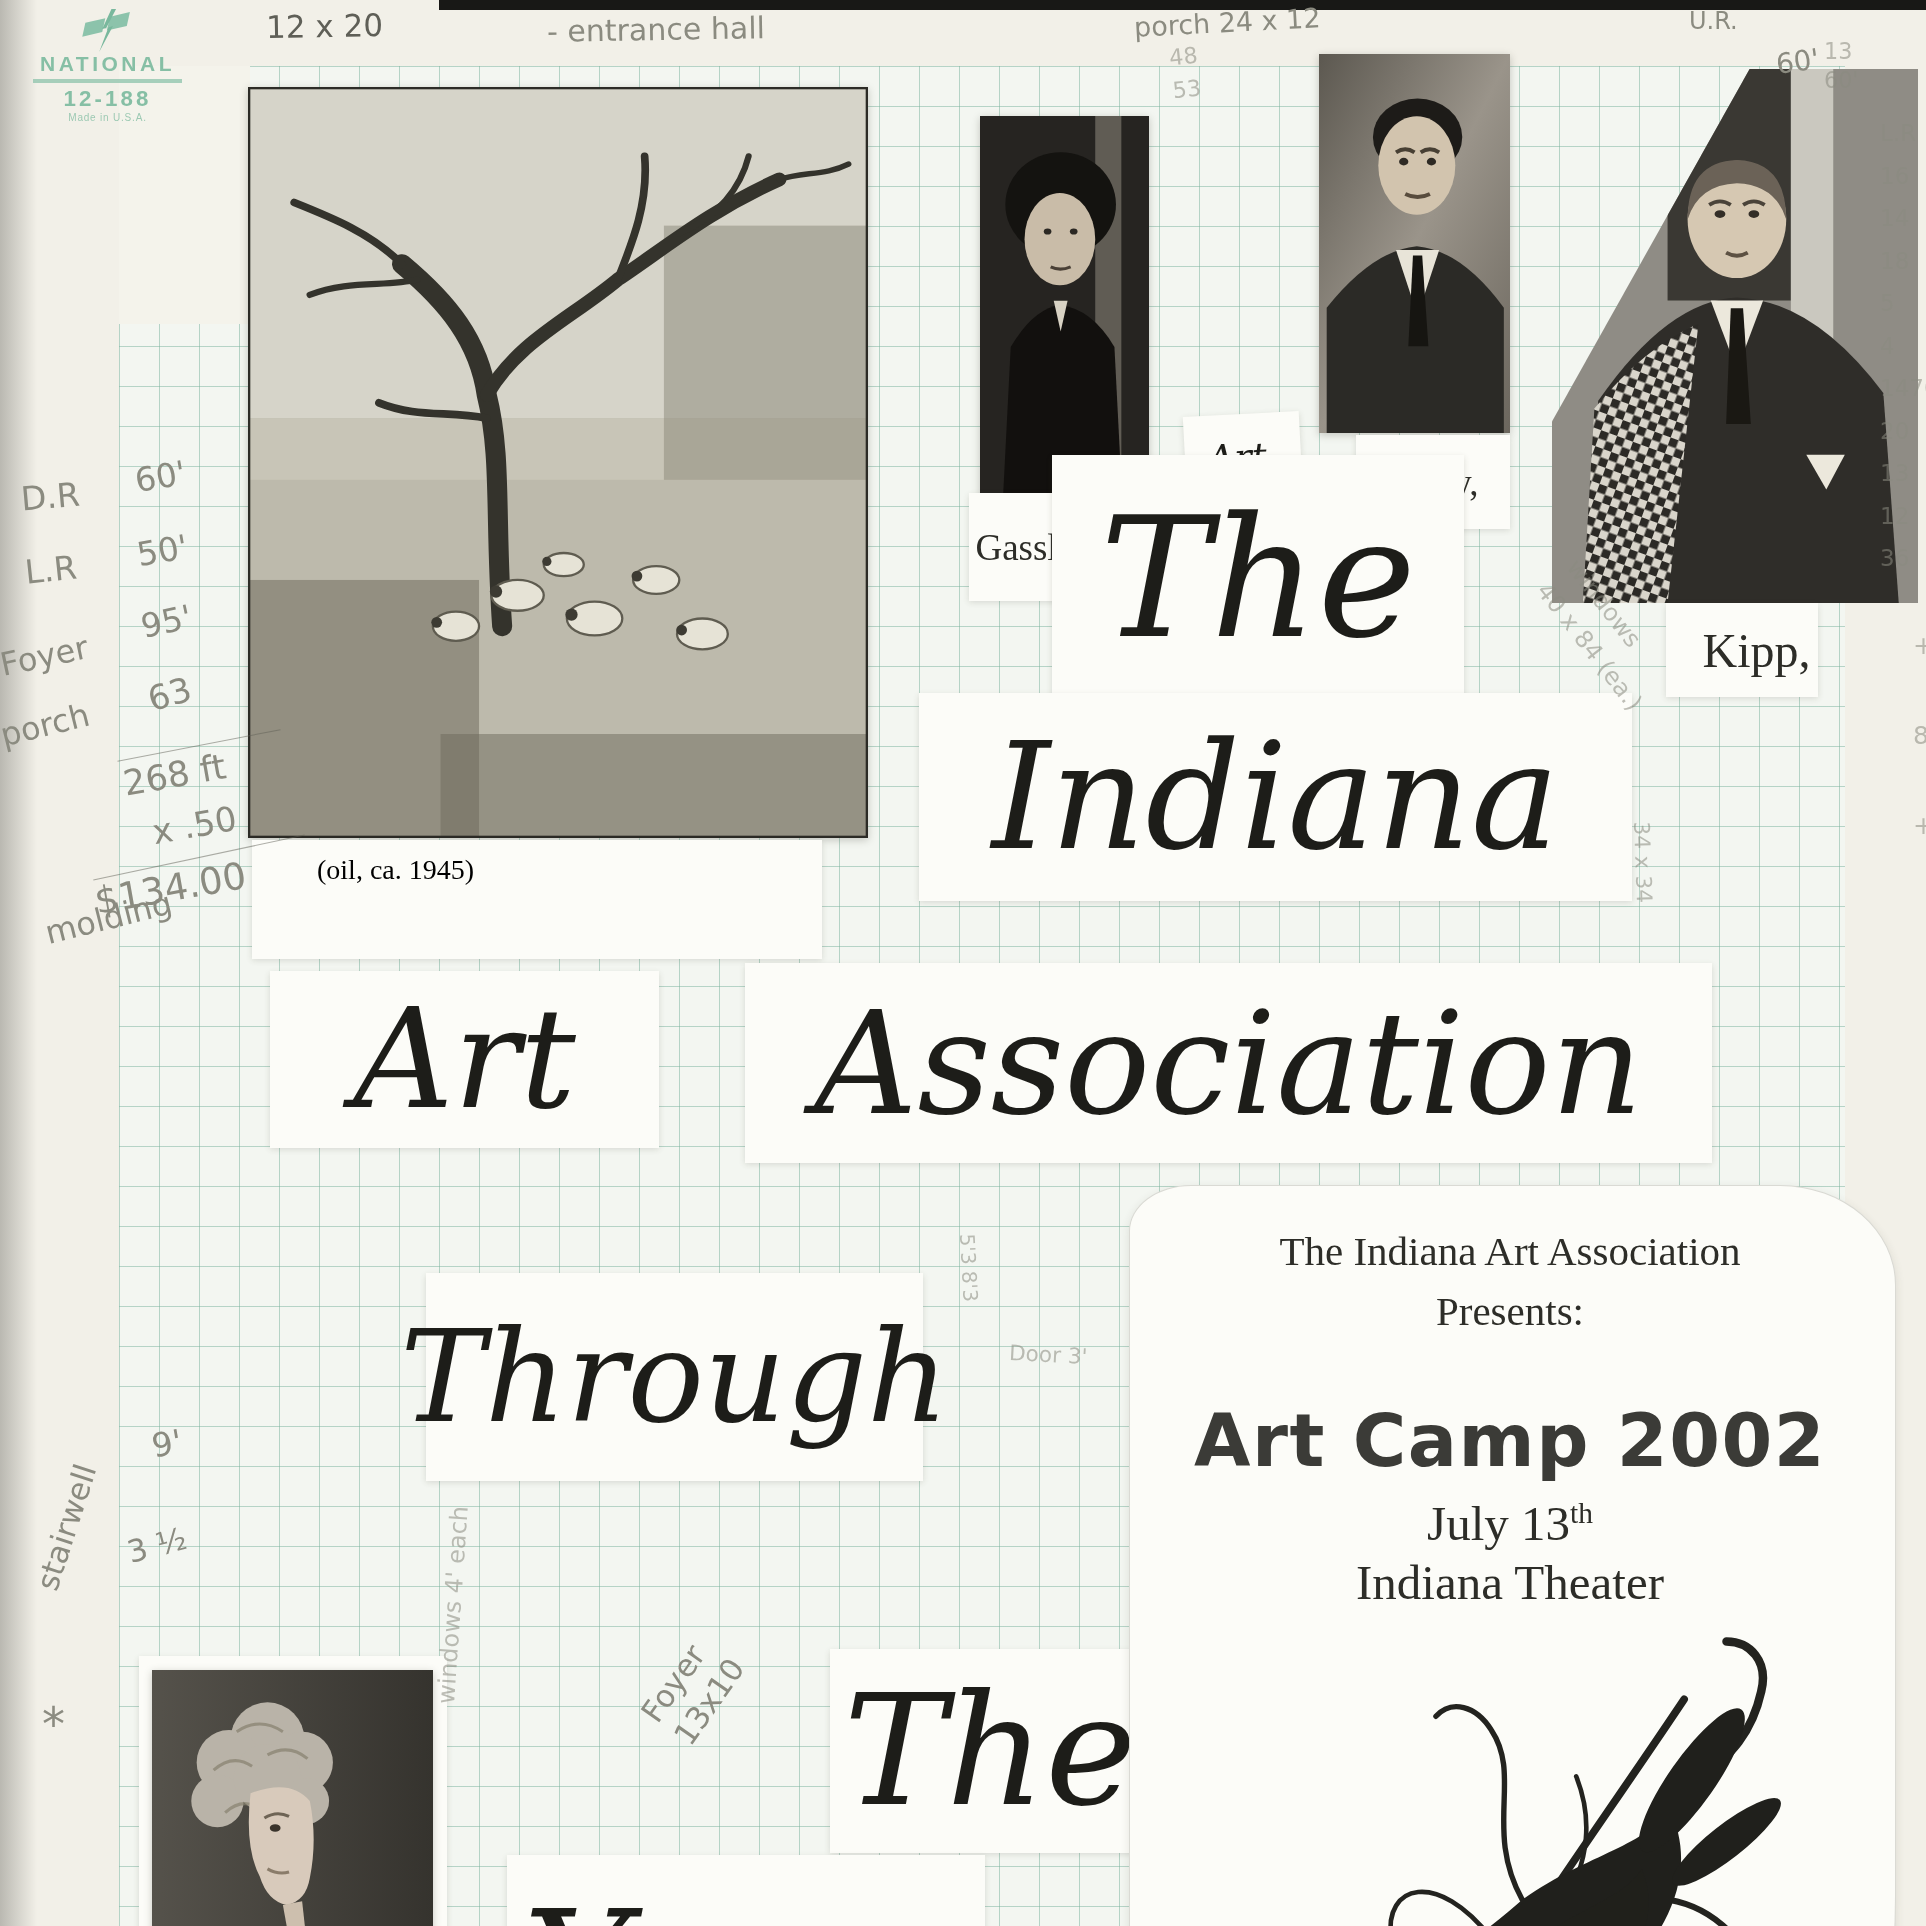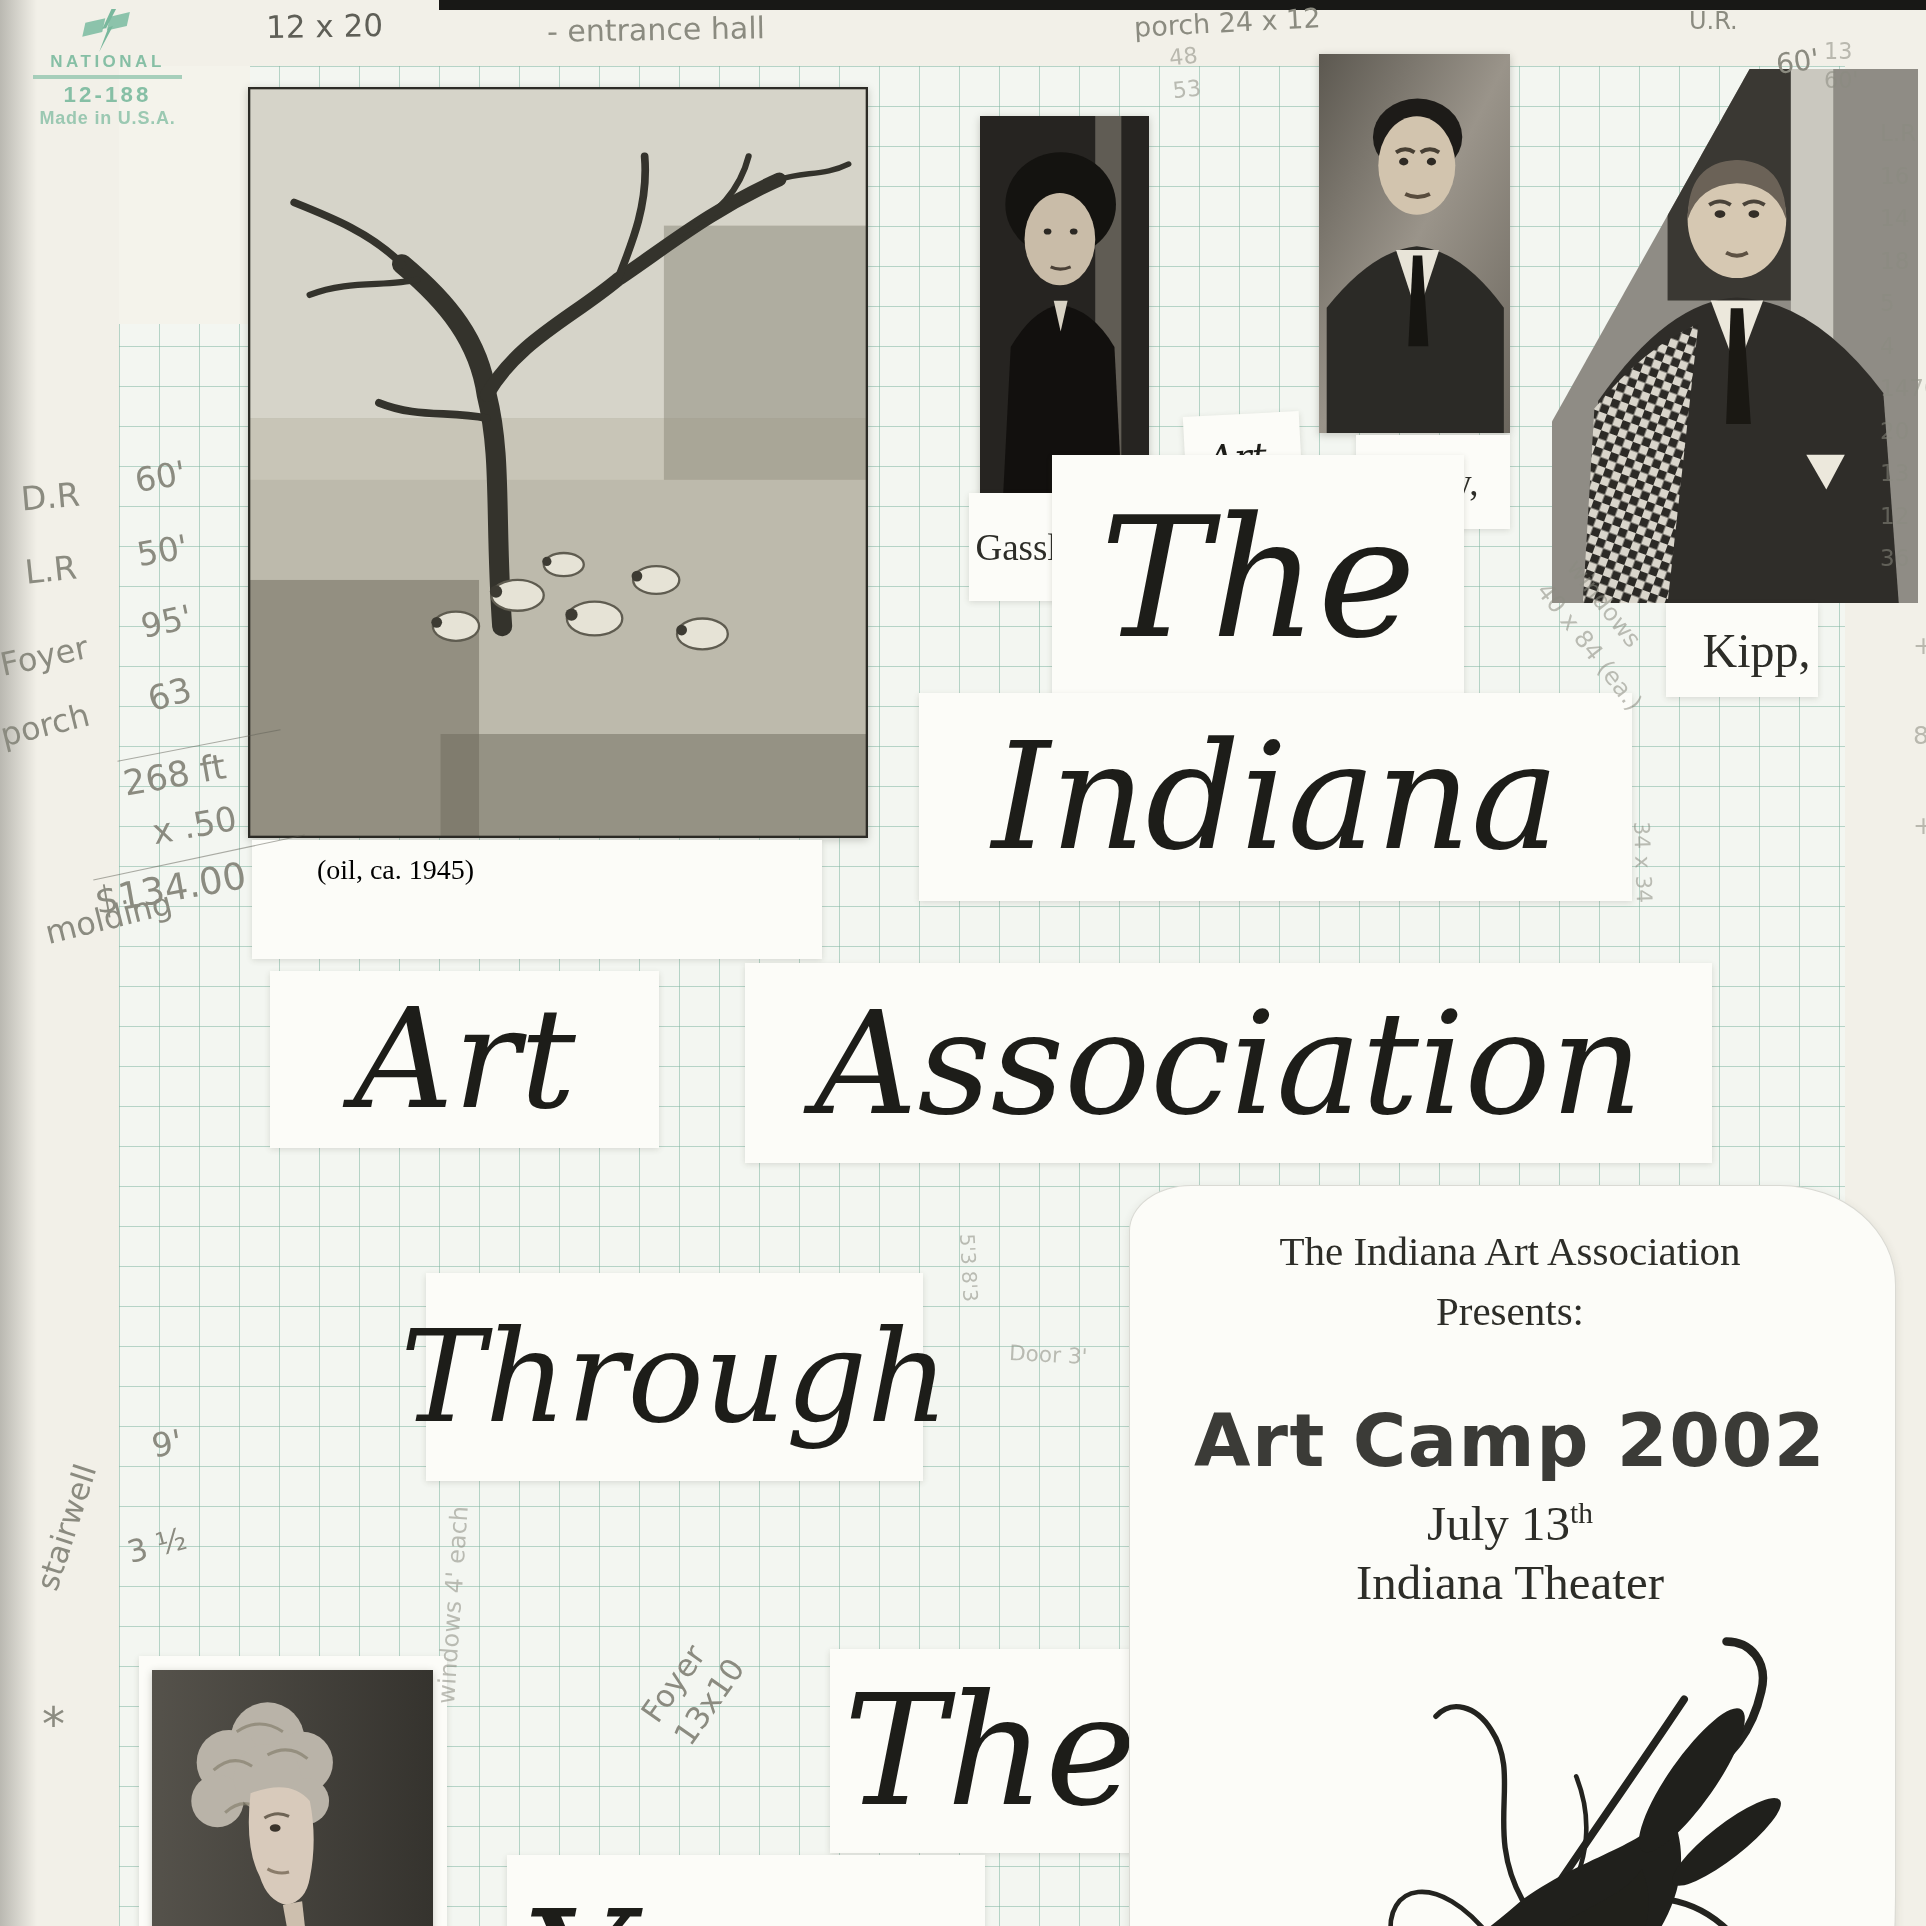--- a/index.html
+++ b/index.html
@@ -43,24 +43,24 @@
   <div class="scanbar" style="left:439px;top:0;width:1515px;height:10px;"></div>
 
   <div id="leftshade"></div>
 
   <div class="abs" style="left:21px;top:8.5px;width:173px;height:108px;text-align:center;color:#86bfa5;">
     <svg width="58" height="43" viewBox="0 0 75 56" style="margin:0 auto;">
       <polygon points="8,18 34,12 30,30 4,36" fill="#8cc3ab"></polygon>
       <polygon points="40,10 66,4 62,22 36,28" fill="#8cc3ab"></polygon>
       <polygon points="42,0 30,26 38,24 26,56 44,22 35,25 48,0" fill="#79b89d"></polygon>
     </svg>
-    <div style="font-family:'Liberation Sans',sans-serif;font-weight:bold;font-size:17px;letter-spacing:3.5px;">NATIONAL</div>
+    <div style="font-family:'Liberation Sans',sans-serif;font-weight:bold;font-size:21px;letter-spacing:3.5px;">NATIONAL</div>
     <div style="height:4.6px;background:#8cc3ab;opacity:.75;margin:3.1px 11.6px;"></div>
     <div style="font-family:'Liberation Sans',sans-serif;font-weight:bold;font-size:22.3px;letter-spacing:3.1px;">12-188</div>
-    <div style="font-family:'Liberation Sans',sans-serif;font-size:18px;letter-spacing:0.8px;opacity:.8;font-weight:bold;">Made in U.S.A.</div>
+    <div style="font-family:'Liberation Sans',sans-serif;font-size:10px;letter-spacing:0.8px;opacity:.8;">Made in U.S.A.</div>
   </div>
 
   <div class="photo" style="left:248px;top:87px;width:620px;height:751px;">
     <svg width="620" height="751" viewBox="0 0 805 975" preserveAspectRatio="none">
       <rect width="805" height="975" fill="#d6d4c9"></rect>
       <rect y="430" width="805" height="545" fill="#bdbaac"></rect>
       <rect y="430" width="805" height="80" fill="#c8c5b7"></rect>
       <rect x="540" y="180" width="265" height="330" fill="#908d7e" opacity=".55"></rect>
       <rect x="0" y="640" width="300" height="335" fill="#767364" opacity=".6"></rect>
       <rect x="250" y="840" width="555" height="135" fill="#6d6a5c" opacity=".5"></rect>

